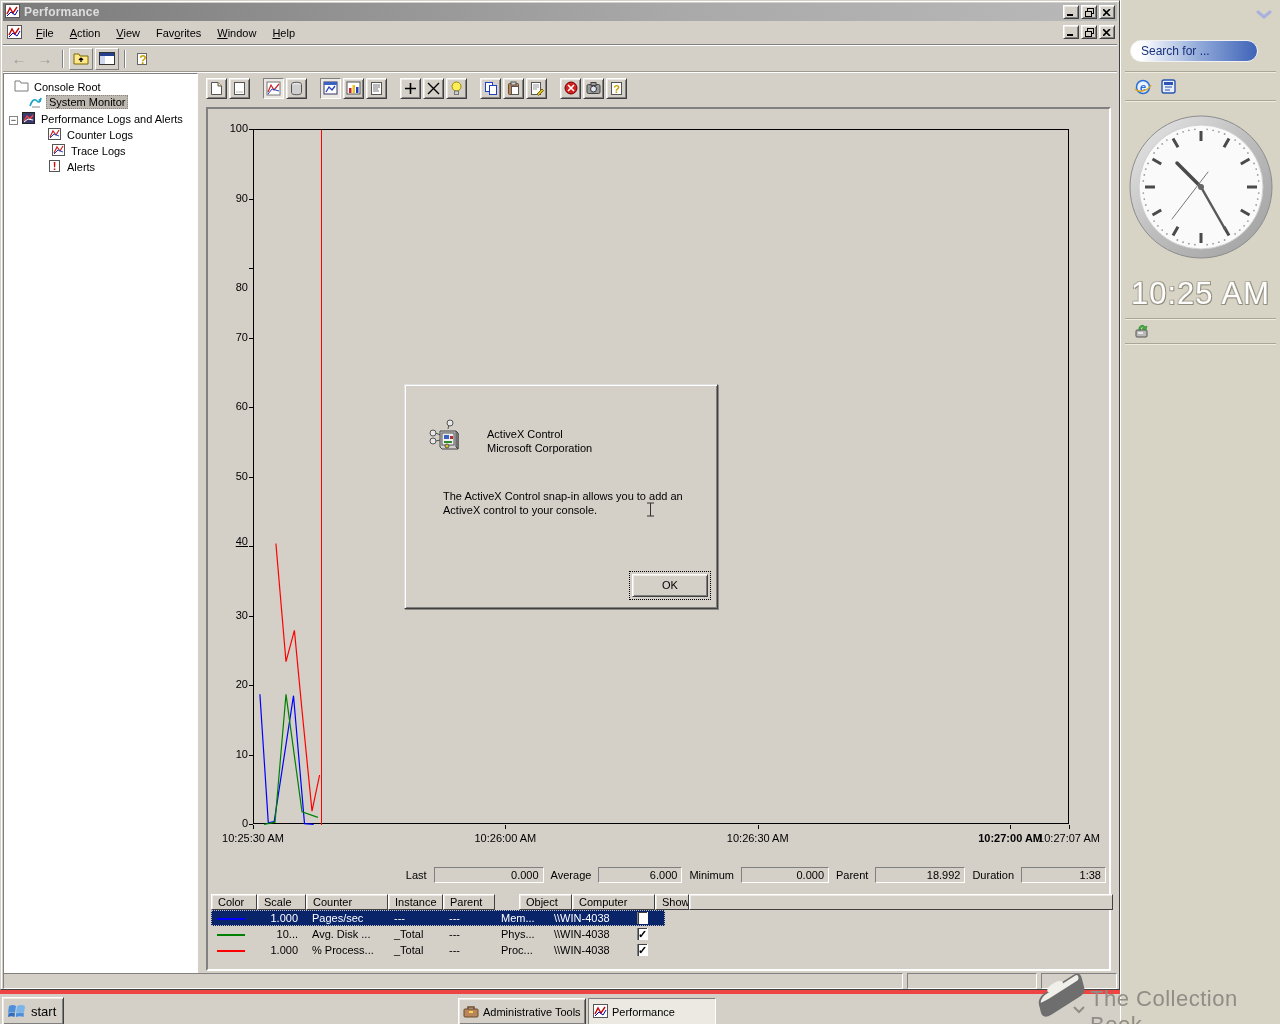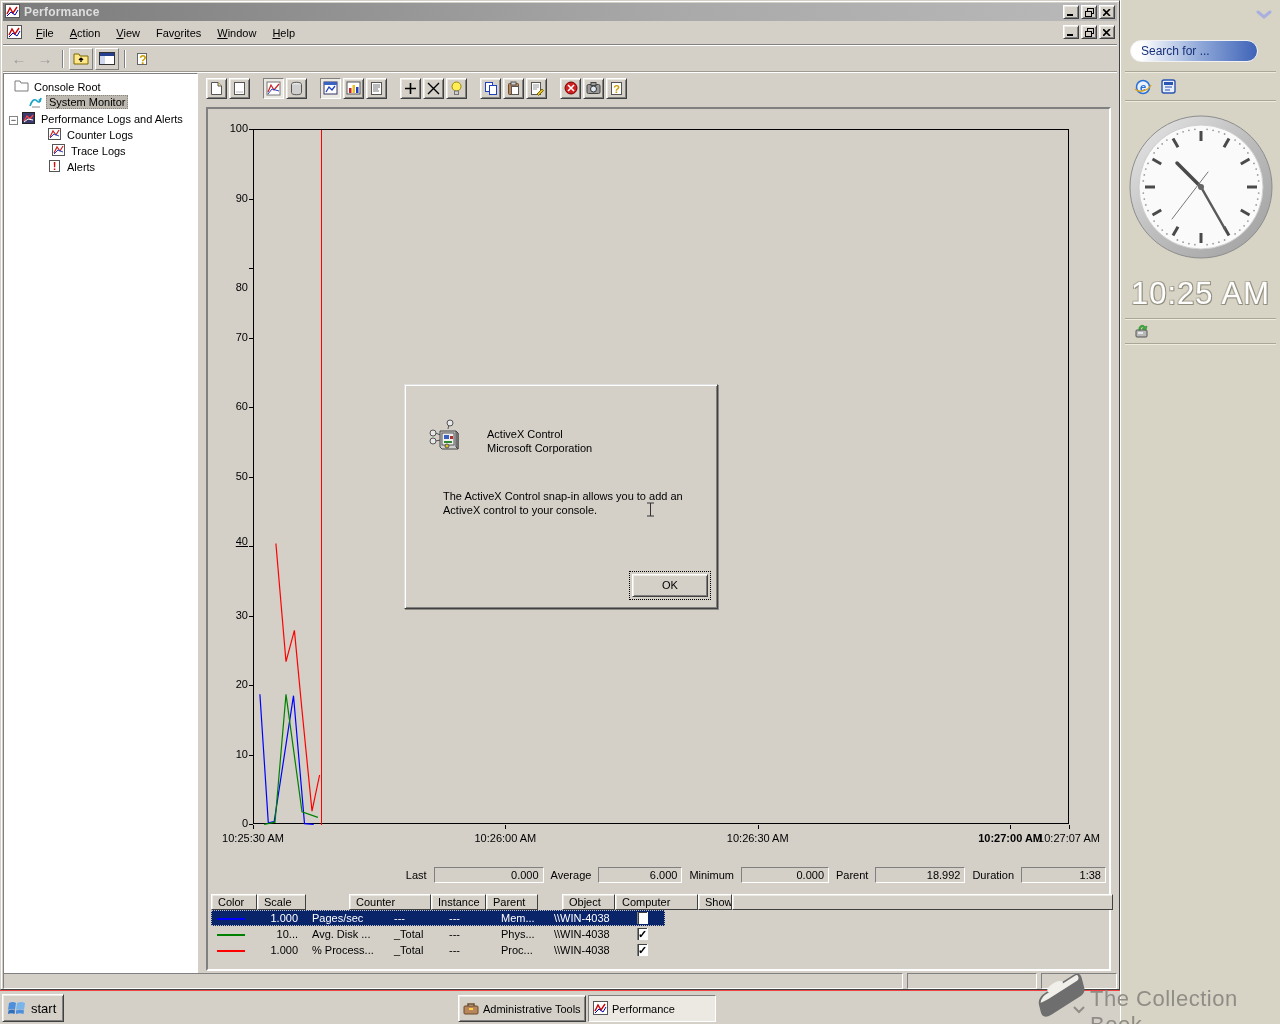--- a/index.html
+++ b/index.html
@@ -90,21 +90,21 @@
   #sidebar { position:absolute; left:1120px; top:0; width:160px; height:1024px; background:#d7d3c5; border-left:1px solid #fff; }
   .side-div { position:absolute; left:4px; right:4px; height:2px; border-top:1px solid #a9a597; border-bottom:1px solid #efecdf; }
   #search-pill { position:absolute; left:9px; top:40px; width:128px; height:22px; border-radius:11px;
                  background:linear-gradient(90deg,#ffffff 8%,#8fa8d8 55%,#3f63b8); border:1px solid #f2f2f2;
                  font-size:12px; color:#16307a; padding:0 0 0 10px; font-family:"Liberation Sans",sans-serif; }
   #search-pill::placeholder { color:#16307a; opacity:1; }
   #clock-time { position:absolute; left:0; right:0; top:276px; text-align:center; font-size:31px; color:#fdfdfd;
                 text-shadow:1px 1px 0 #8f8b7c, -1px -1px 0 #b9b5a6, 1px -1px 0 #9f9b8c, -1px 1px 0 #9f9b8c; letter-spacing:1px; }
 
   
-  #taskbar { position:absolute; left:0; top:990px; width:1120px; height:34px; background:#d4d0c8; border-top:1px solid #ef4444; }
+  #taskbar { position:absolute; left:0; top:990px; width:1120px; height:34px; background:#d4d0c8; border-top:4px solid #ef4444; }
   #start-btn { position:absolute; left:2px; top:3px; width:62px; height:28px; display:flex; align-items:center; gap:4px; padding-left:4px; font-size:13px; }
   .task-btn { position:absolute; top:4px; width:128px; height:27px; display:flex; align-items:center; gap:4px; padding:0 4px; font-size:11px; white-space:nowrap; overflow:hidden; }
 
   
   #watermark { position:absolute; left:1020px; top:962px; width:260px; height:62px; pointer-events:none; }
   #watermark .wm-text { position:absolute; left:70px; top:24px; font-size:22px; color:#8f8d86; letter-spacing:.5px; }
 </style>
 </head>
 <body>
 
@@ -410,21 +410,21 @@
         <span class="stat-box sunken" style="flex: 0 0 88px;">0.000</span>
         <span>Parent</span>
         <span class="stat-box sunken" style="flex: 0 0 90px;">18.992</span>
         <span>Duration</span>
         <span class="stat-box sunken" style="flex: 0 0 85px;">1:38</span>
       </div>
     <div id="countertable">
         <div class="ct-header">
           <span class="ct-h" style="flex: 0 0 46px;">Color</span>
           <span class="ct-h" style="flex: 0 0 49px;">Scale</span>
-          <span class="ct-h" style="flex: 0 0 82px; margin-left: 43px;">Counter</span>
+          <span class="ct-h" style="flex: 0 0 82px;">Counter</span>
           <span class="ct-h" style="flex: 0 0 55px;">Instance</span>
           <span class="ct-h" style="flex: 0 0 52px;">Parent</span>
           <span class="ct-h" style="flex: 0 0 53px; margin-left: 24px;">Object</span>
           <span class="ct-h" style="flex: 0 0 83px;">Computer</span>
           <span class="ct-h" style="flex: 0 0 34px;">Show</span>
           <span class="ct-h" style="flex: 1 1 auto;"></span>
         </div>
         <div class="ct-row selected">
           <span class="sel-span">
             <span class="ct-c" style="flex: 0 0 46px;"><span class="swatch" style="background:#0000ff"></span></span>

